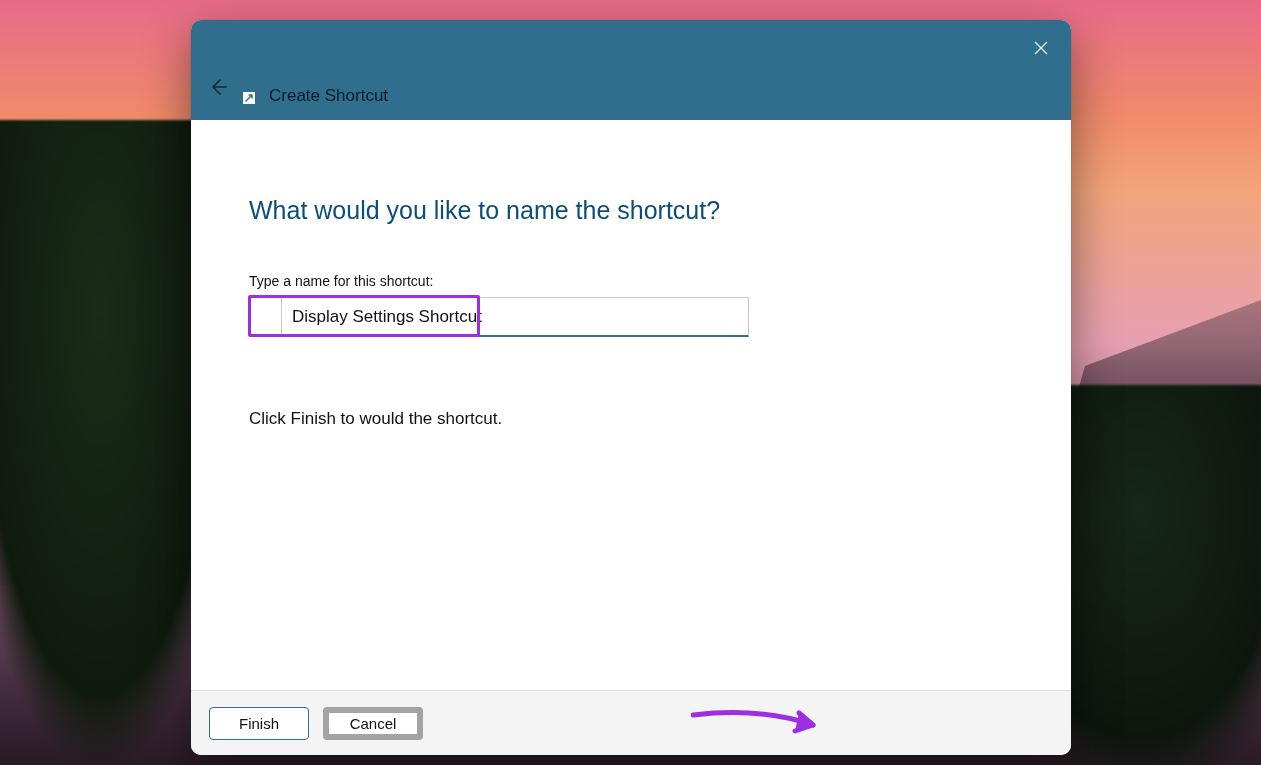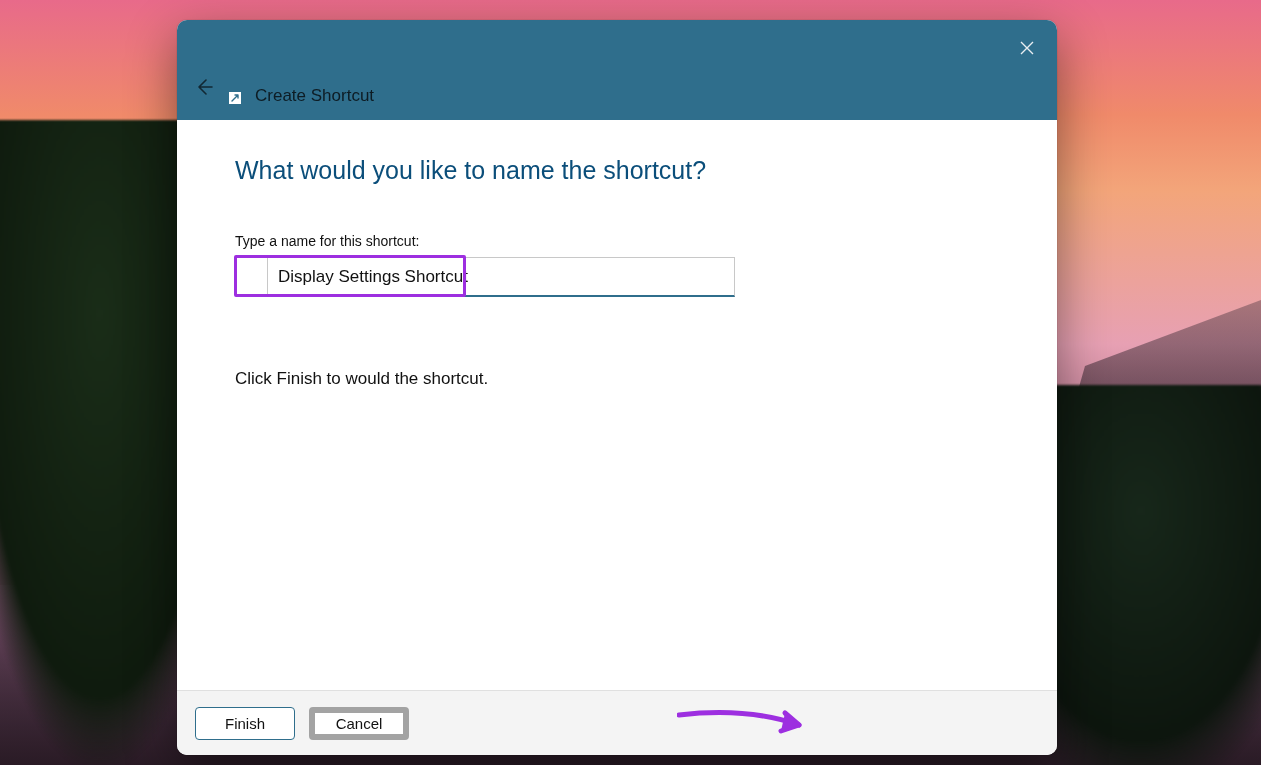--- a/index.html
+++ b/index.html
@@ -19,21 +19,21 @@
              background: radial-gradient(ellipse at 50% 30%, #17271a 0%, #0d160e 55%, rgba(0,0,0,0) 70%);
              filter: blur(1px); }
   .cliff   { right: 0; top: 300px; width: 220px; height: 220px;
              background: linear-gradient(180deg, rgba(70,50,60,.4), rgba(30,20,30,.8));
              clip-path: polygon(100% 0, 100% 100%, 0 100%, 20% 30%); }
   .water   { left: 0; right: 0; bottom: 0; height: 180px;
              background: linear-gradient(180deg, rgba(130,90,120,.4), rgba(40,25,35,.9)); }
 
   .dialog {
     position: absolute;
-    left: 177px; top: 20px;
+    left: 191px; top: 20px;
     width: 880px; height: 735px;
     background: #ffffff;
     border-radius: 10px;
     box-shadow: 0 18px 50px rgba(0,0,0,.45), 0 0 0 1px rgba(0,0,0,.05);
     overflow: hidden;
     display: flex; flex-direction: column;
   }
   .titlebar {
     height: 100px;
     background: #2f6e8c;
@@ -63,20 +63,21 @@
   }
   .titlebar .title {
     font-size: 17px; color: #0d1c24;
   }
 
   .body {
     flex: 1 1 auto;
     padding: 36px 58px 0 58px;
     color: #111;
     position: relative;
+    margin-top: 40px;
   }
   .heading {
     color: #0b4e7a;
     font-size: 25px;
     font-weight: 400;
     margin-bottom: 48px;
   }
   .field-label {
     font-size: 14px;
     margin-bottom: 8px;

